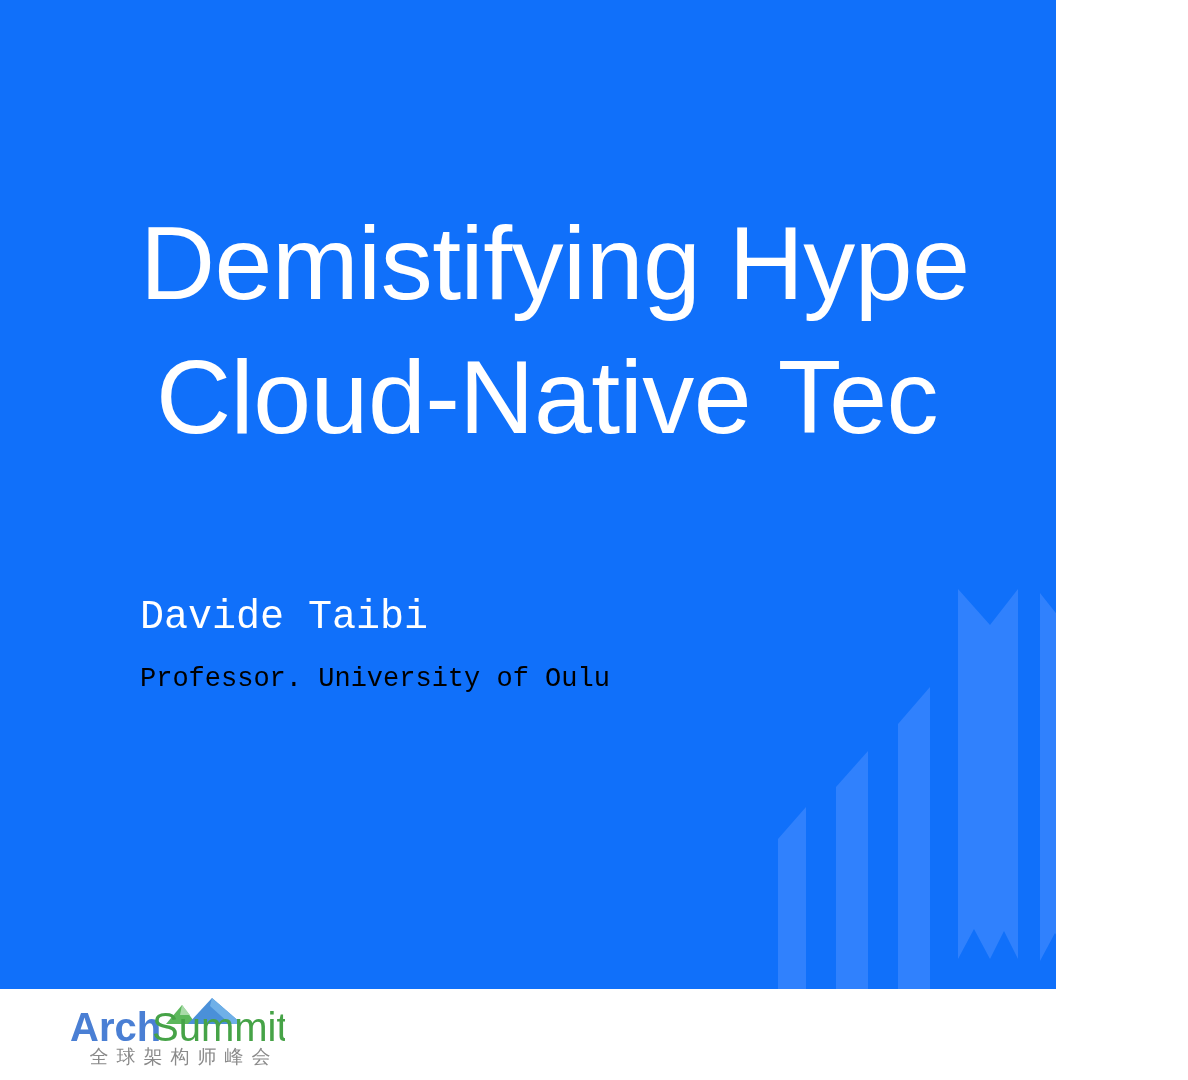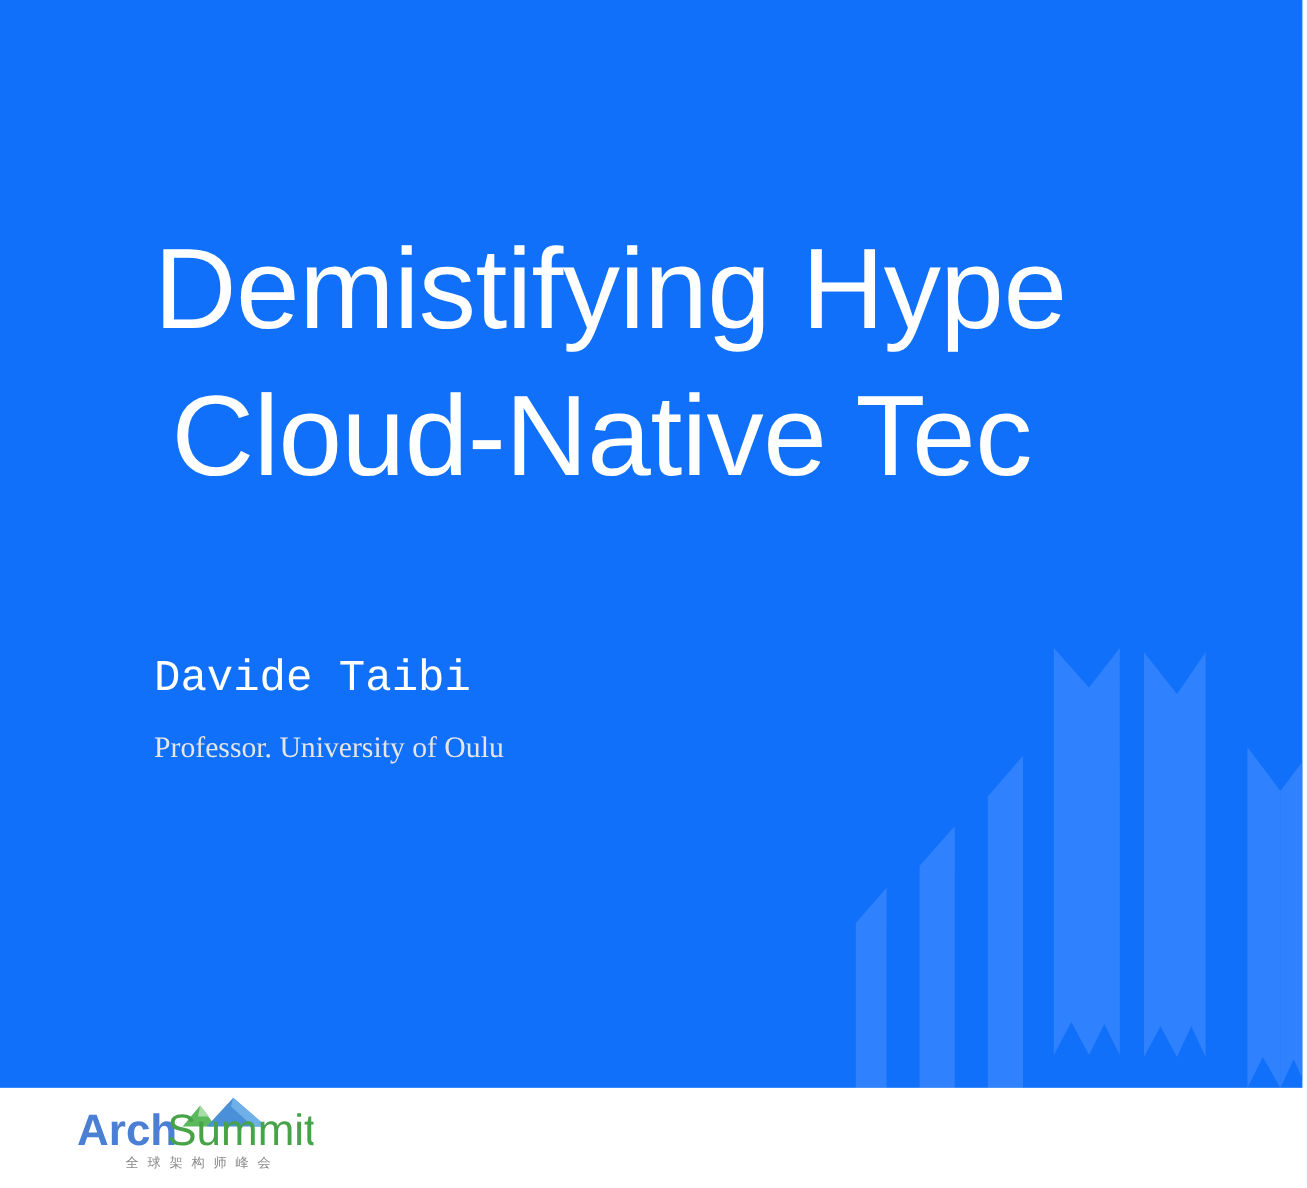--- a/index.html
+++ b/index.html
@@ -7,21 +7,21 @@
     margin: 0;
     padding: 0;
     background: #ffffff;
   }
   body {
     font-family: "Liberation Sans", sans-serif;
   }
 
   .slide {
     position: relative;
-    width: 1184px;
+    width: 1056px;
     height: 1080px;
     overflow: hidden;
     background: #ffffff;
   }
 
   
   .stage {
     position: absolute;
     left: 0;
     top: 0;
@@ -79,22 +79,22 @@
     font-size: 40px;
     line-height: 48px;
     white-space: nowrap;
   }
 
   .speaker-role {
     position: absolute;
     top: 660px;
     left: 0;
     margin: 0;
-    color: #e5e5e5;
-    font-family: Liberation Serif, serif;
+    color: #000000;
+    font-family: Liberation Mono, monospace;
     font-weight: 400;
     font-size: 27px;
     line-height: 38px;
     white-space: nowrap;
   }
 
   
   .footer {
     position: absolute;
     left: 0;
@@ -126,21 +126,21 @@
   }
 
   .brand-sub {
     position: absolute;
     left: 8px;
     top: 50px;
     width: 212px;
     margin: 0;
     color: #8a8a8a;
     font-family: "Liberation Sans", sans-serif;
-    font-size: 12px;
+    font-size: 19px;
     line-height: 20px;
     letter-spacing: 8px;
     text-align: center;
     white-space: nowrap;
   }
 </style>
 </head>
 <body>
 
 <div class="slide">

